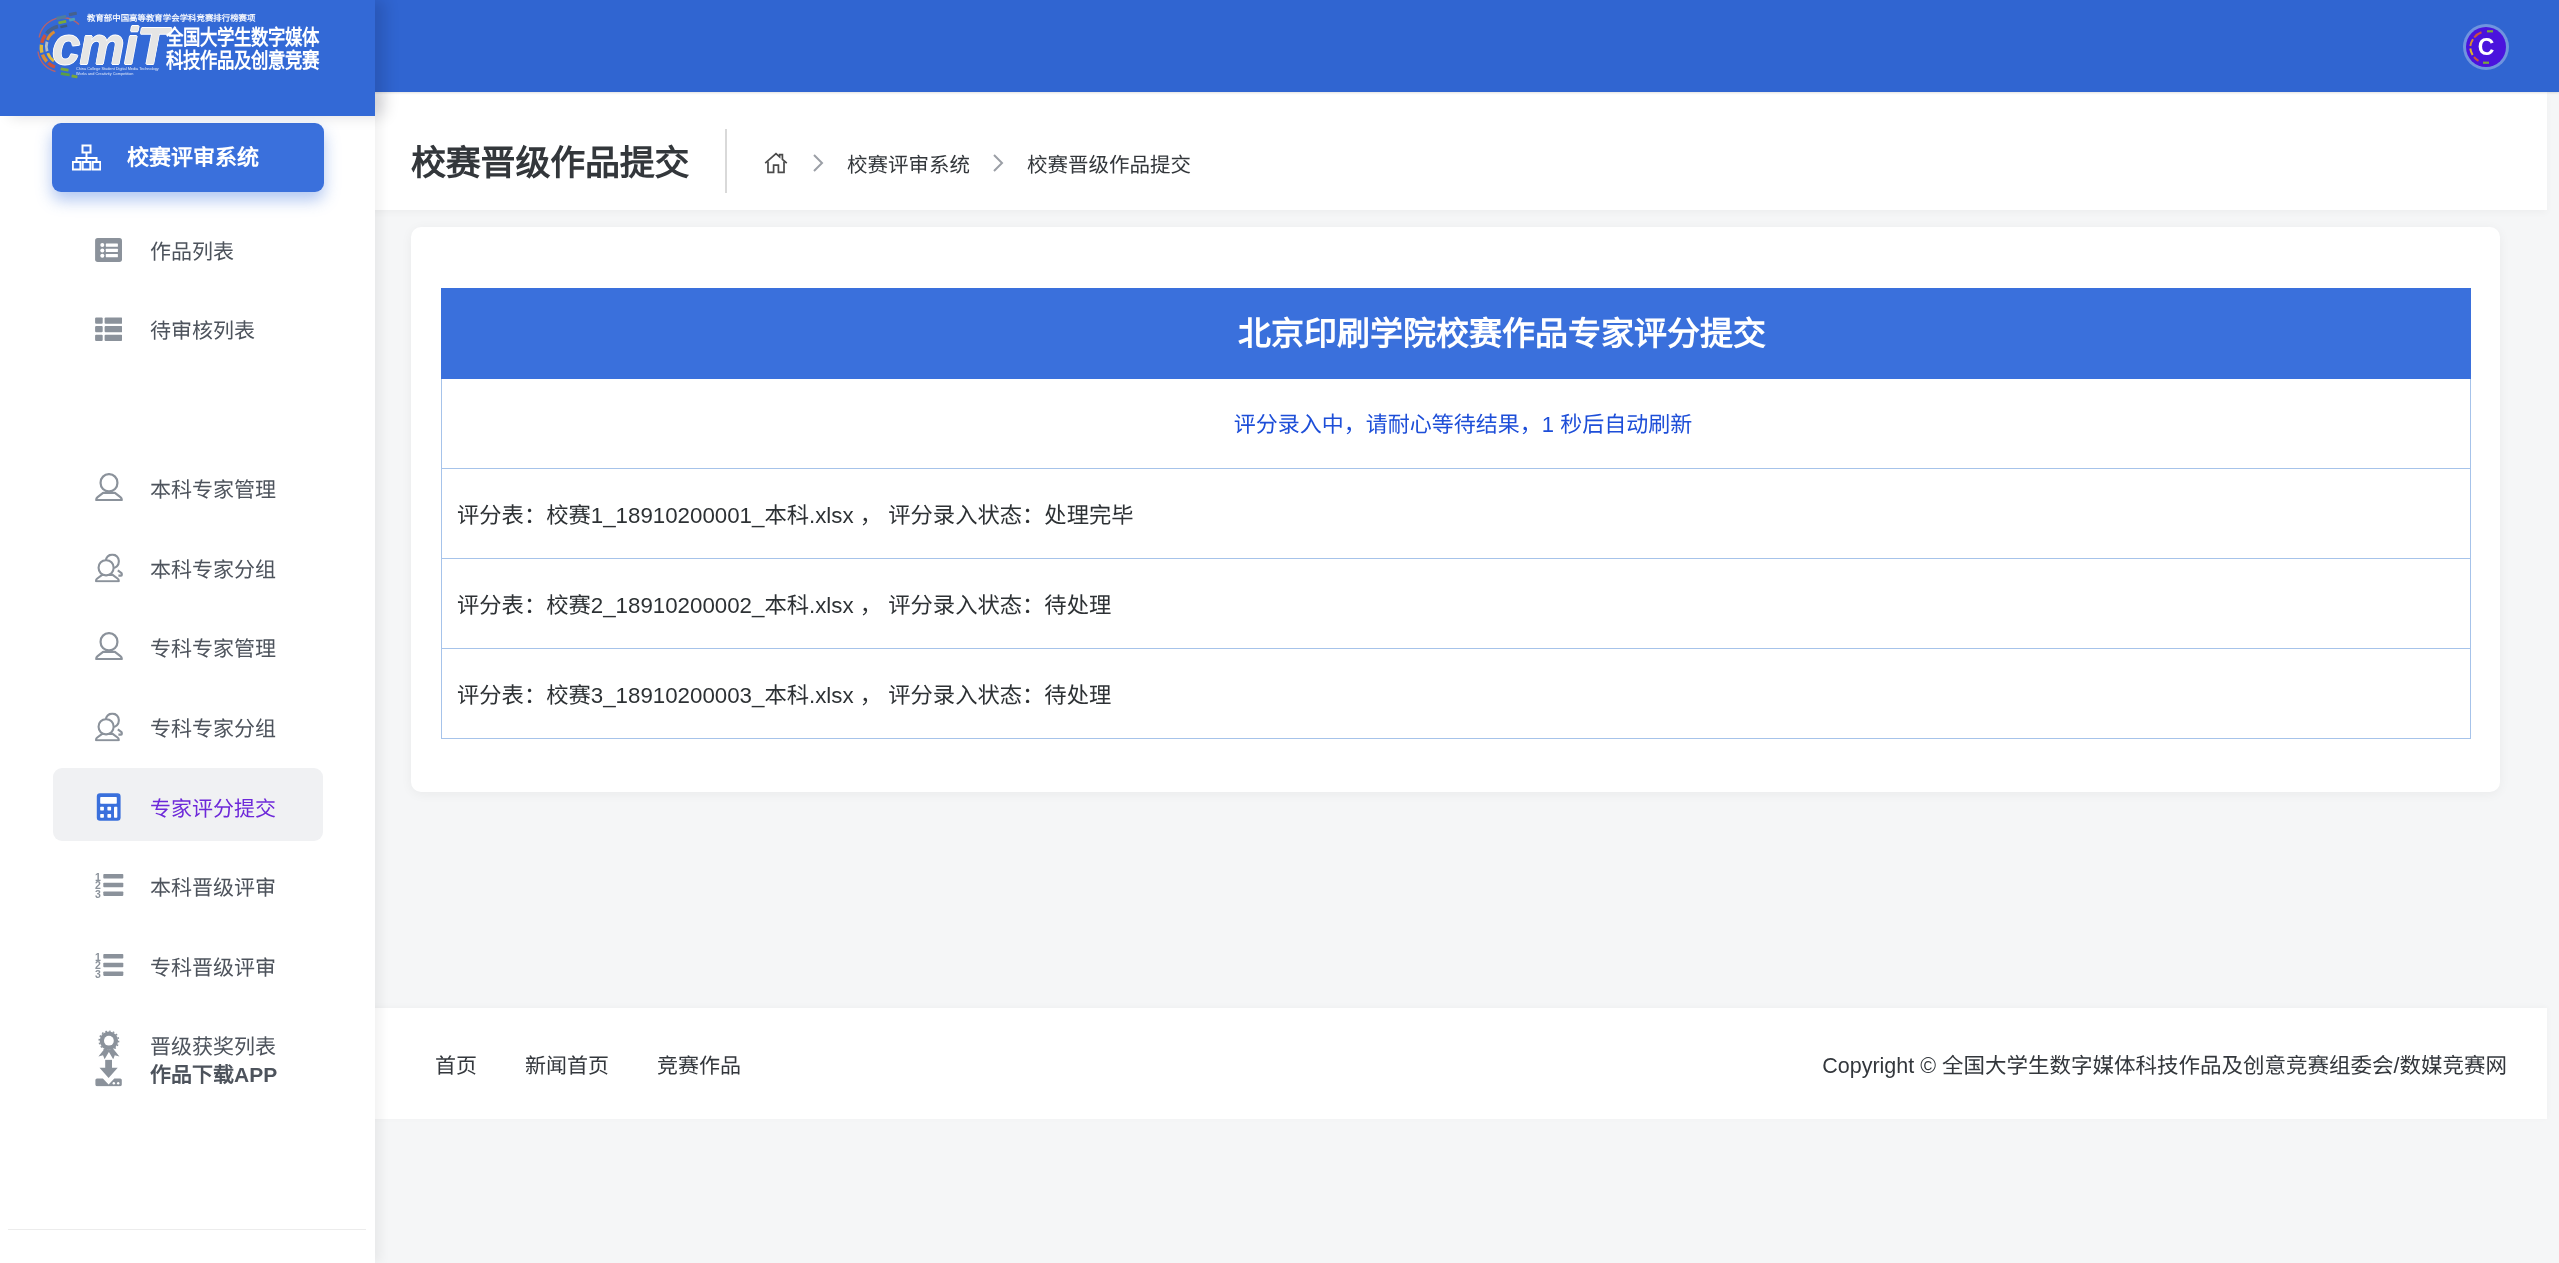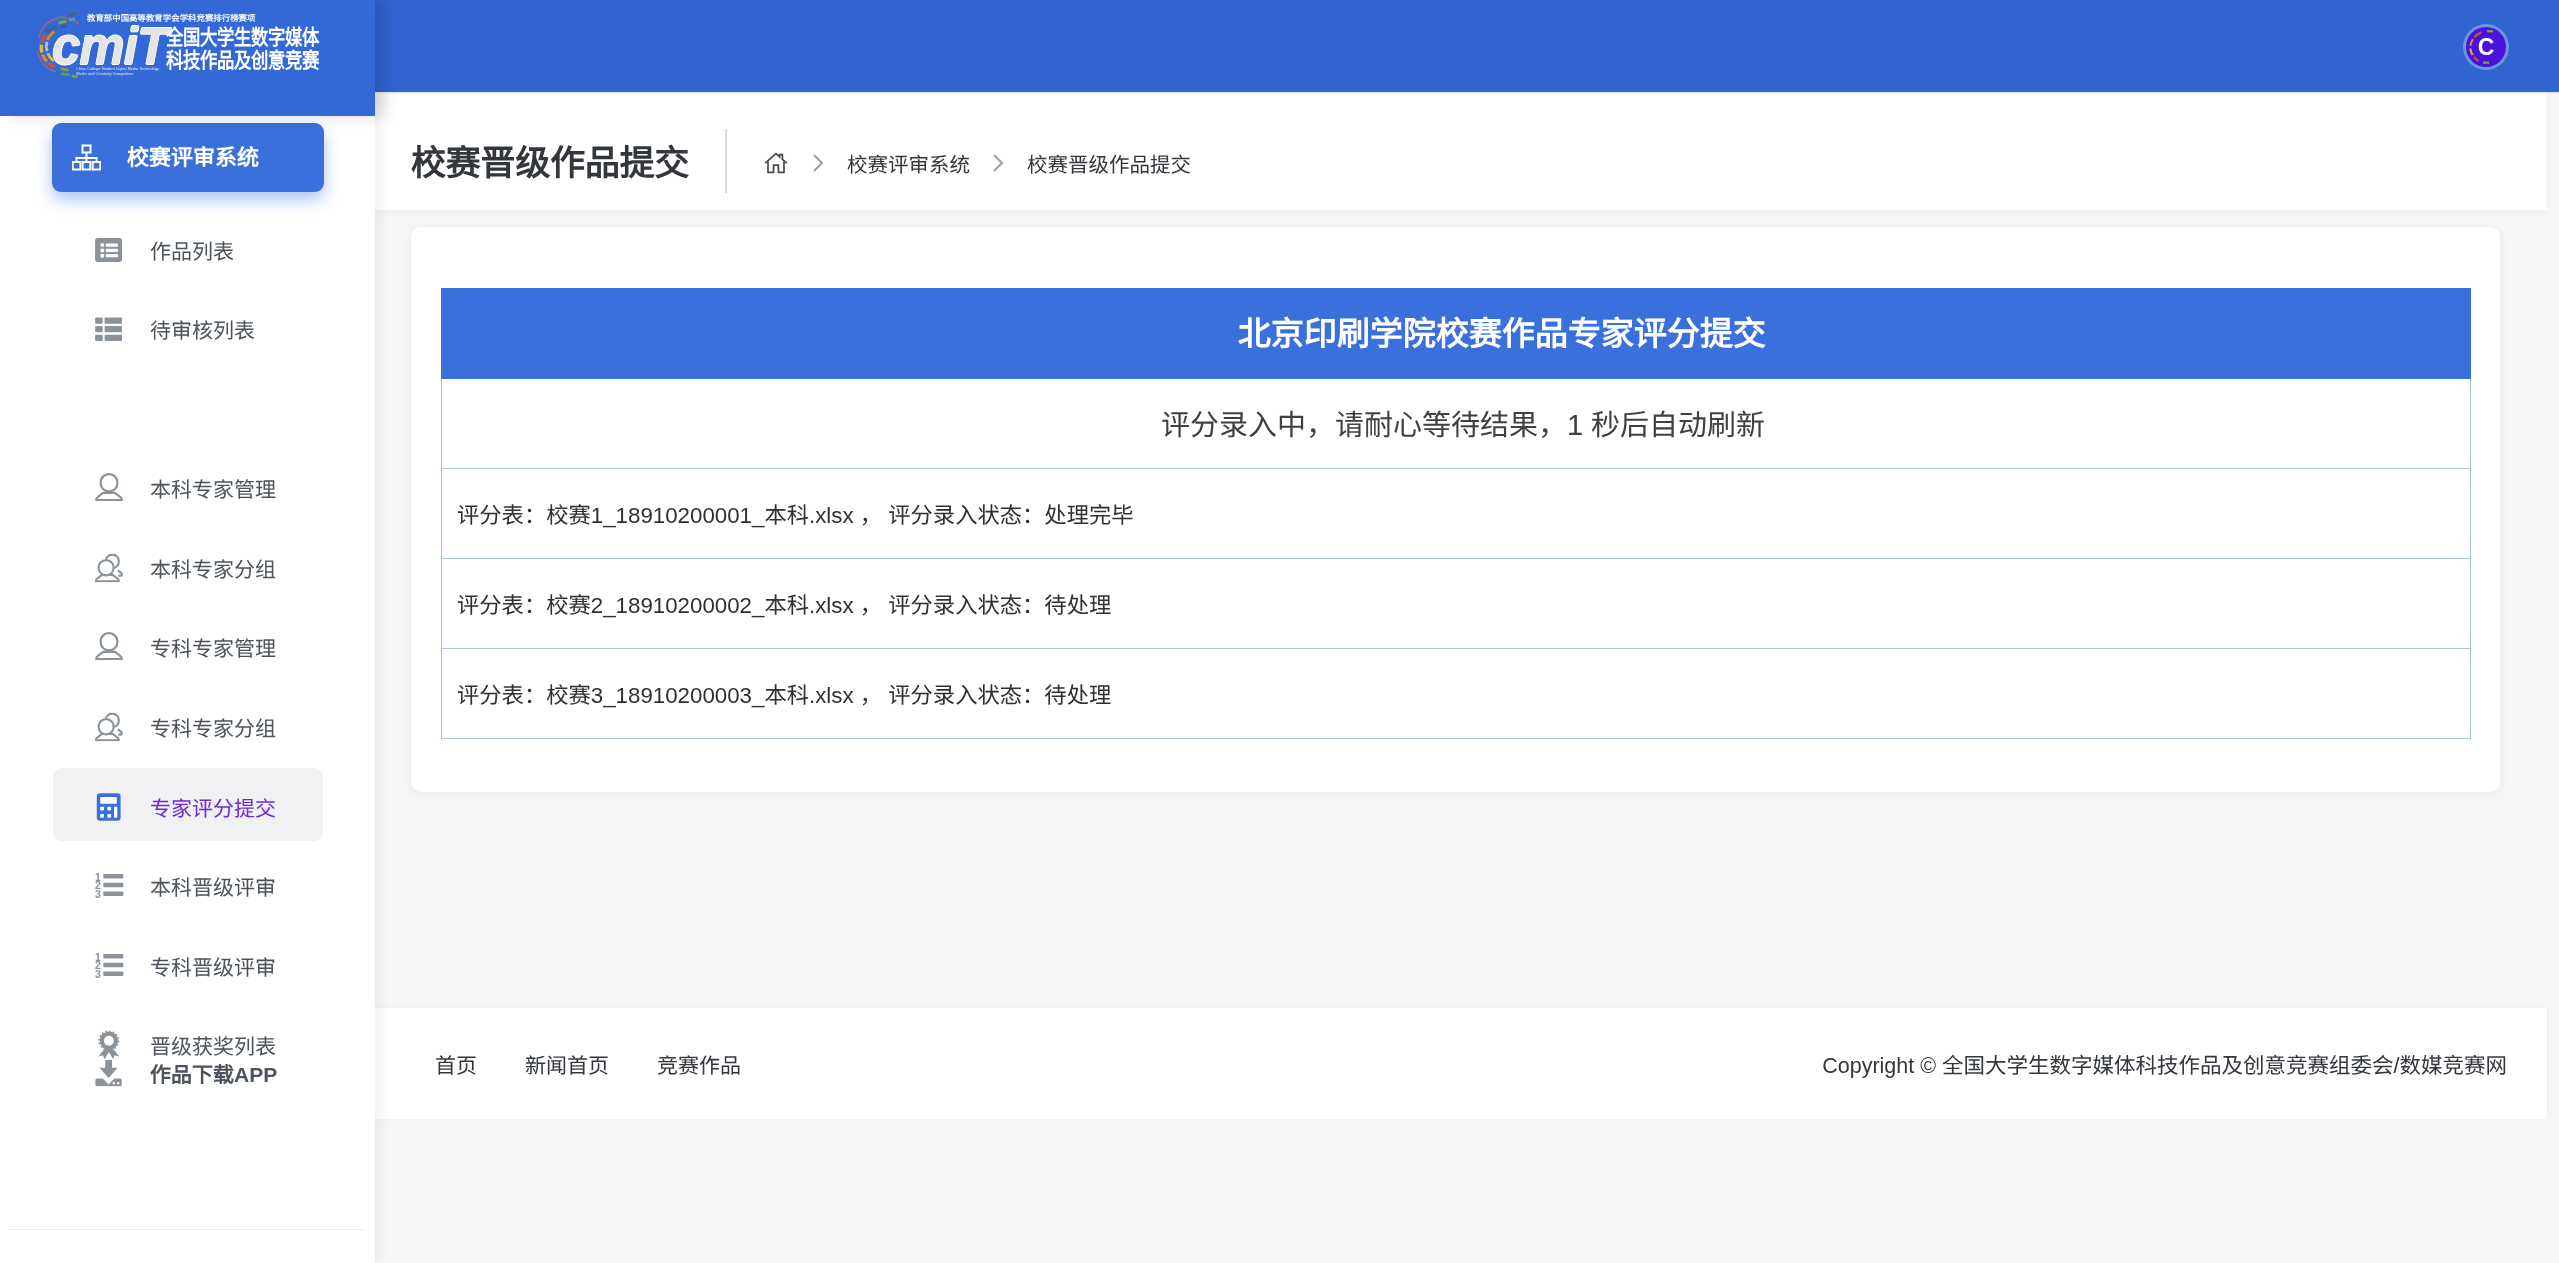--- a/index.html
+++ b/index.html
@@ -39,21 +39,21 @@
   .crumb { position:absolute; left:400px; top:12px; height:118px; display:flex; align-items:center; }
   .crumb .home { margin-right:22px; }
   .crumb .sep { margin-right:22px; }
   .crumb .c1 { margin-right:21px; font-size:20.5px; color:#33373b; }
 
   .card { position:absolute; left:48px; top:135px; width:2089px; height:565px; background:#fff; border-radius:10px; box-shadow:0 2px 12px rgba(0,0,0,0.05); }
   .tbl { position:absolute; left:30px; top:61px; width:2030px; }
   .tbl .hrow { height:91px; background:#3a70dc; text-align:center; }
   .tbl .hrow span { display:inline-block; padding-left:92px; line-height:91px; color:#fff; font-size:33px; font-weight:bold; }
   .tbl .srow { height:90px; border:1px solid #a6c3ea; border-top:none; text-align:center; }
-  .tbl .srow span { display:inline-block; line-height:92px; padding-left:14px; font-size:29px; color:#404040; }
+  .tbl .srow span { display:inline-block; line-height:92px; padding-left:14px; font-size:22px; color:#1d4ed8; }
   .tbl .drow { height:90px; border:1px solid #a6c3ea; border-top:none; }
   .tbl .drow span { display:inline-block; padding-left:15px; line-height:94px; font-size:22.3px; color:#2d3134; }
 
   .footer { position:absolute; left:0; top:916px; width:2184px; height:111px; background:#fff; box-shadow:0 -1px 6px rgba(0,0,0,0.03); }
   .footer .links { position:absolute; left:72px; top:0; height:111px; display:flex; align-items:center; font-size:21px; color:#33373c; }
   .footer .links span { margin-right:48px; }
   .footer .copy { position:absolute; right:40px; top:0; height:111px; display:flex; align-items:center; font-size:21.5px; color:#33373c; }
 </style>
 </head>
 <body>

